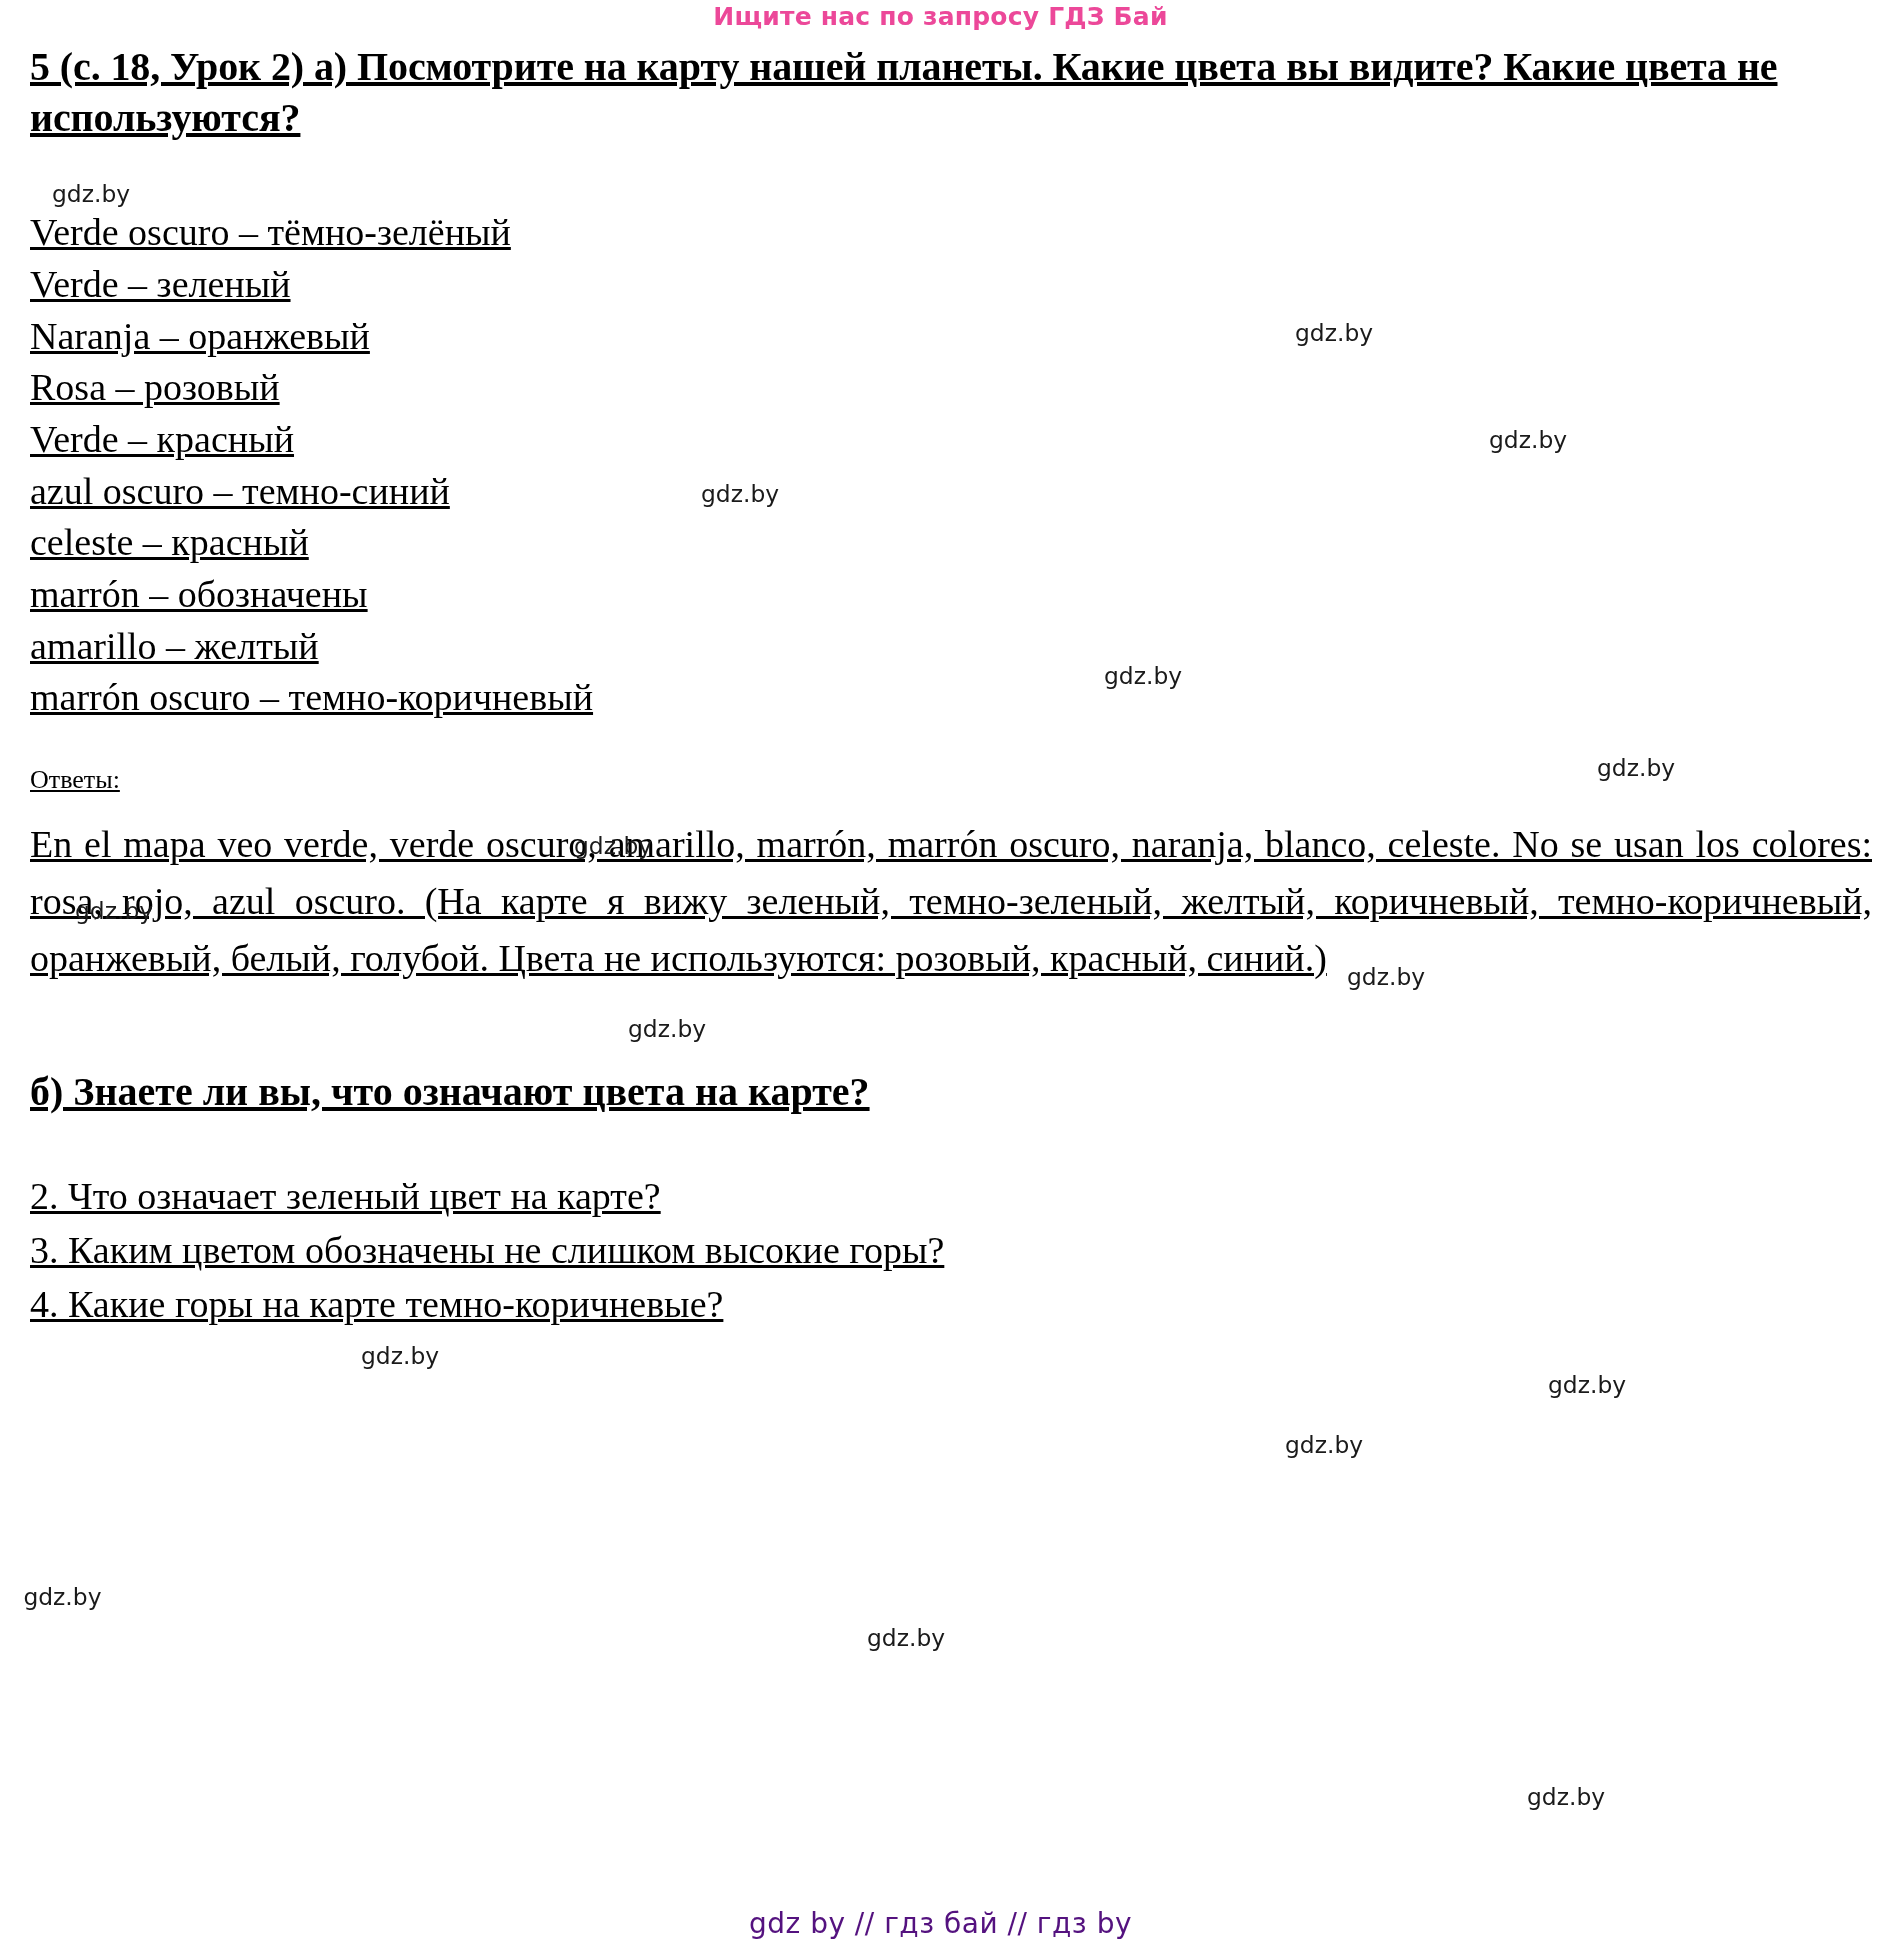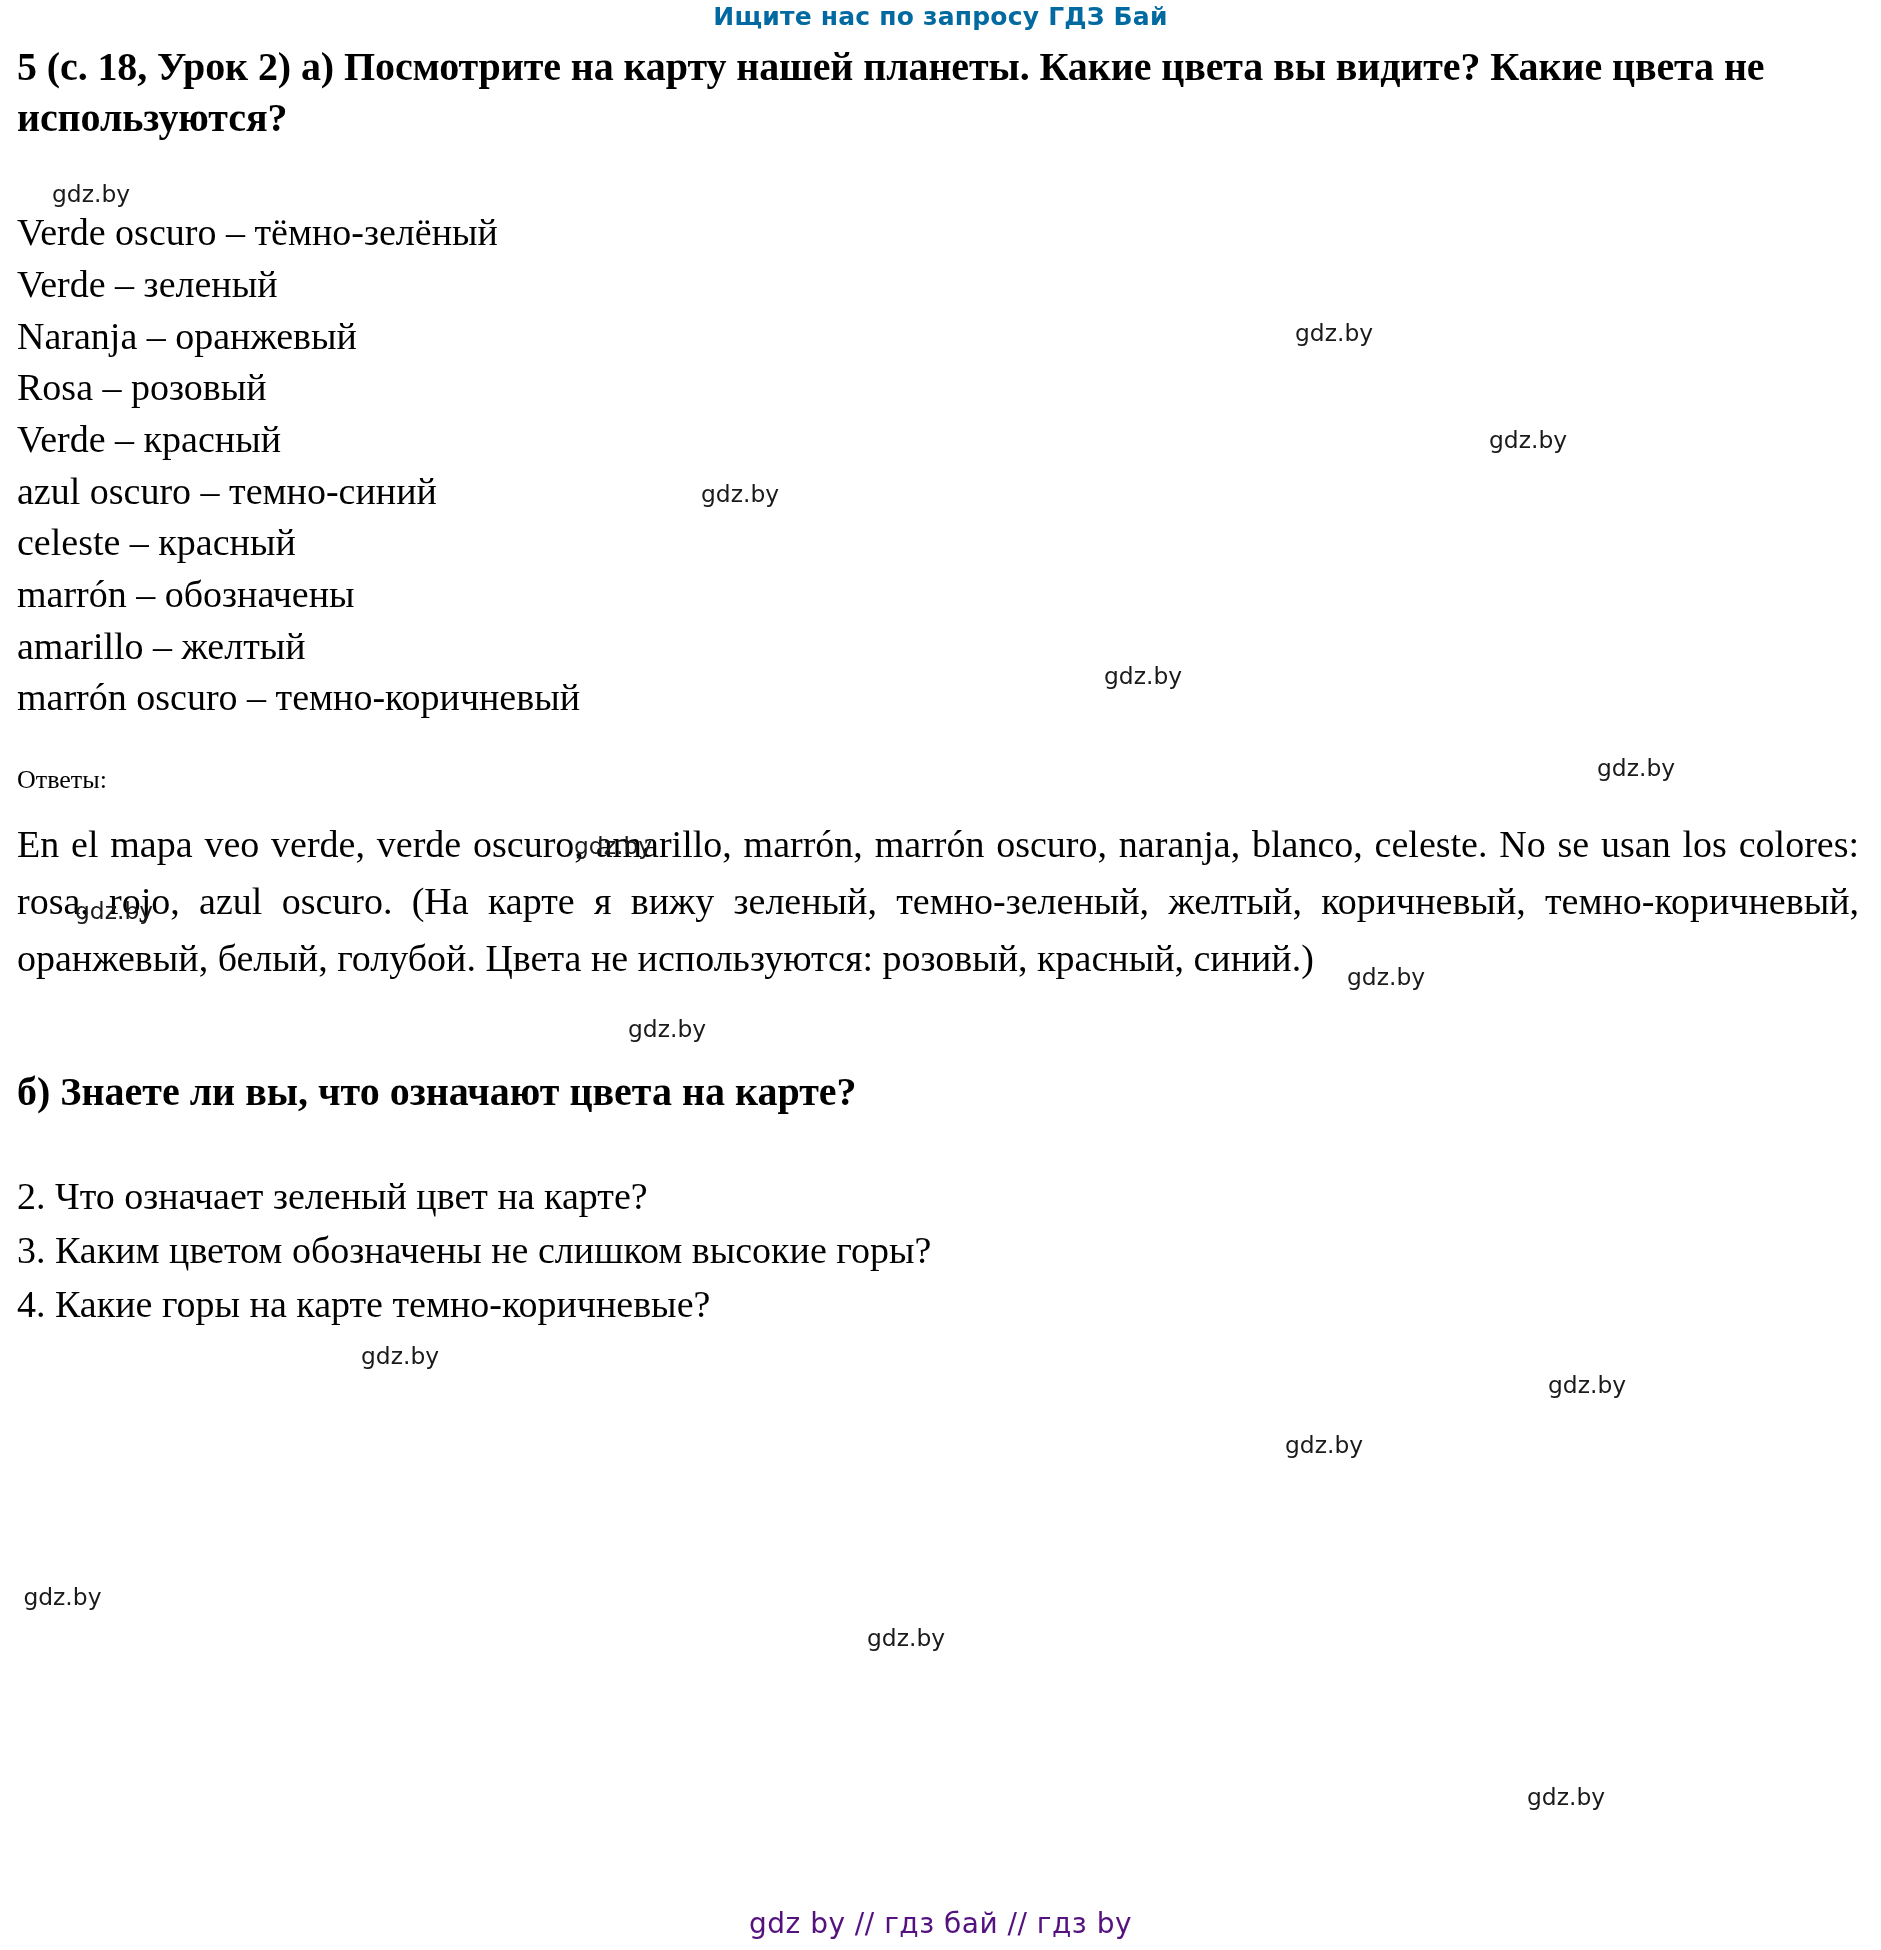--- a/index.html
+++ b/index.html
@@ -20,30 +20,31 @@
   
   .promo-banner {
     position: absolute;
     top: 1.9px;
     left: 0;
     width: 100%;
     text-align: center;
     font-family: "DejaVu Sans", "Liberation Sans", sans-serif;
     font-weight: bold;
     font-size: 25px;
-    color: #0369a1;
+    color: #ec4899;
     letter-spacing: 0.2px;
   }
 
   
   .content {
     position: absolute;
     top: 41px;
-    left: 17px;
+    left: 30px;
     width: 1842px;
+    text-decoration: underline;
   }
 
   .task-title {
     font-weight: bold;
     font-size: 40px;
     line-height: 1.28;
     letter-spacing: -0.1px;
     margin: 0;
   }
 

